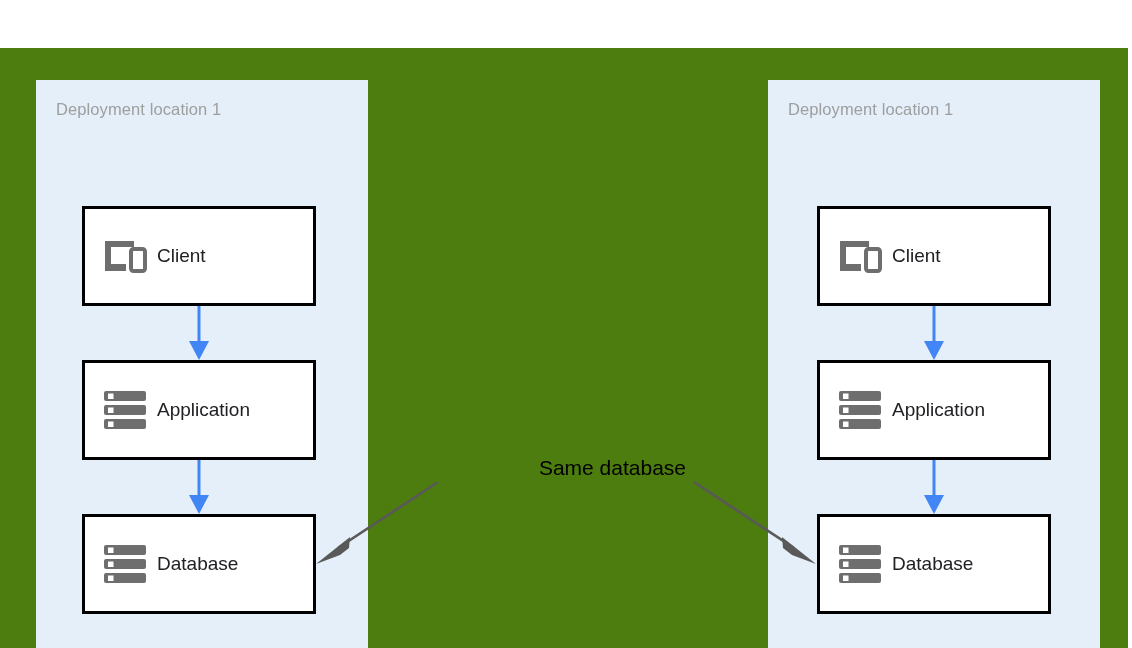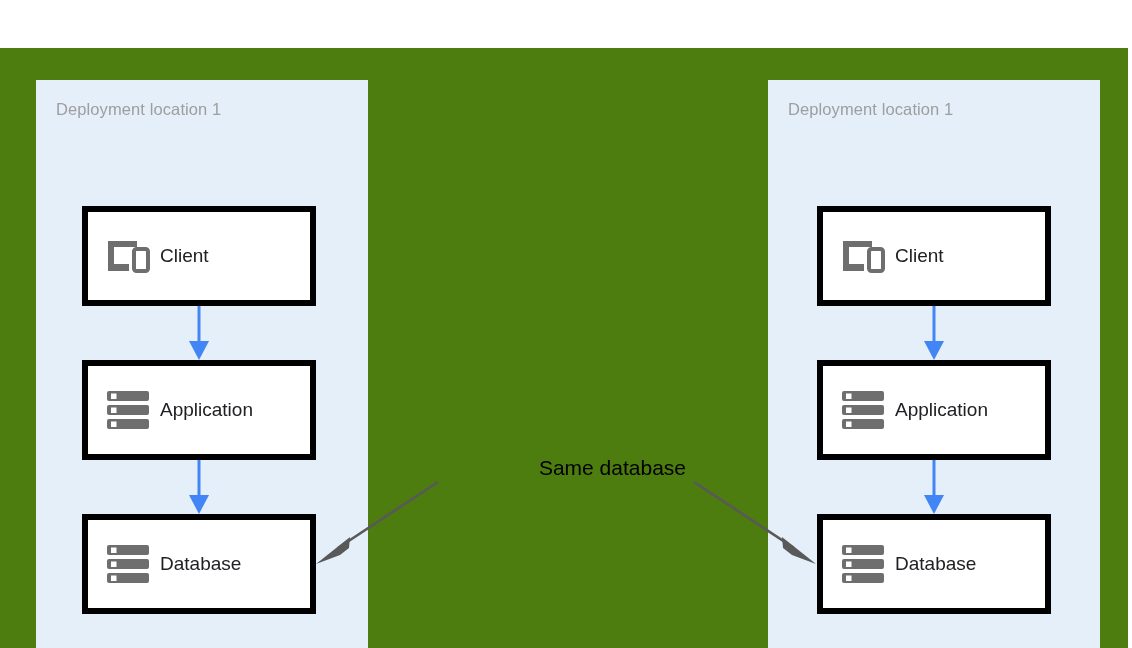--- a/index.html
+++ b/index.html
@@ -39,21 +39,21 @@
     letter-spacing: 0.1px;
     white-space: nowrap;
   }
 
   
   .node {
     position: absolute;
     width: 234px;
     height: 100px;
     background: #ffffff;
-    border: 6px solid #000000;
+    border: 3px solid #000000;
     box-sizing: border-box;
     display: flex;
     align-items: center;
     text-align: right;
   }
   .node-icon {
     width: 52px;
     margin-left: 14px;
     margin-right: 6px;
     flex: 0 0 auto;

